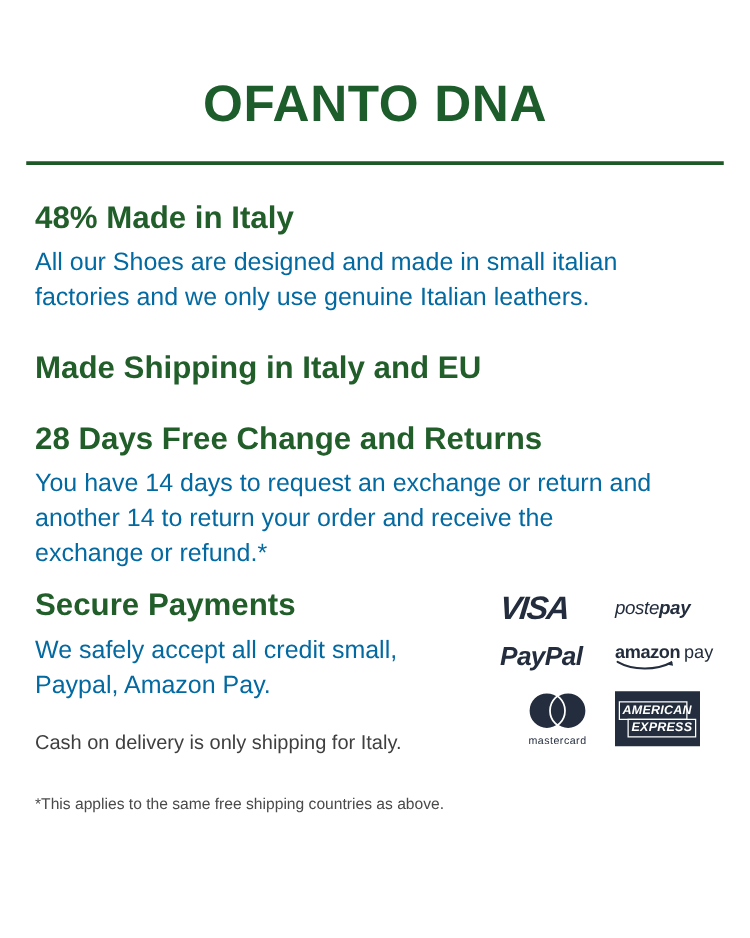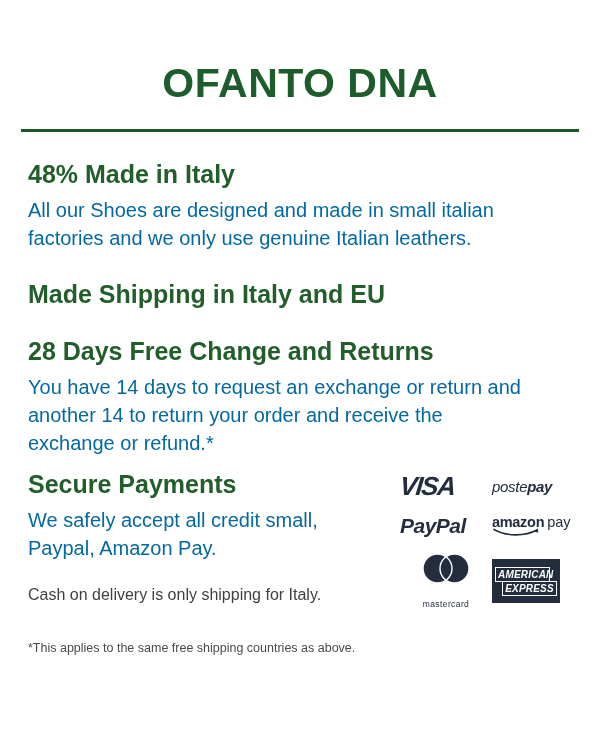--- a/index.html
+++ b/index.html
@@ -75,21 +75,21 @@
   .postepay-text .pp-light { font-weight: 500; }
   .postepay-text .pp-bold { font-weight: 800; }
   .paypal-text {
     font-size: 21px; font-weight: 800; font-style: italic;
     letter-spacing: -0.5px; line-height: 1;
   }
   .amazonpay { font-size: 14.5px; line-height: 1; display: inline-block; position: relative; padding-bottom: 7px; }
   .amazonpay .amz-bold { font-weight: 800; letter-spacing: -0.3px; }
   .amazonpay .amz-light { font-weight: 400; margin-left: 3px; }
   .amazon-smile { position: absolute; left: 1px; top: 13px; }
-  .mastercard-wrap { align-items: center; gap: 12px; }
+  .mastercard-wrap { align-items: center; }
   .mastercard-label { font-size: 8.5px; color: #232d3d; margin-top: 1px; letter-spacing: 0.4px; }
   .amex-box {
     width: 68px; height: 44px;
     background: #232d3d;
     padding: 5px 3px 4px 3px;
     display: flex; flex-direction: column; justify-content: center;
   }
   .amex-row {
     border: 1px solid #ffffff;
     color: #ffffff;

